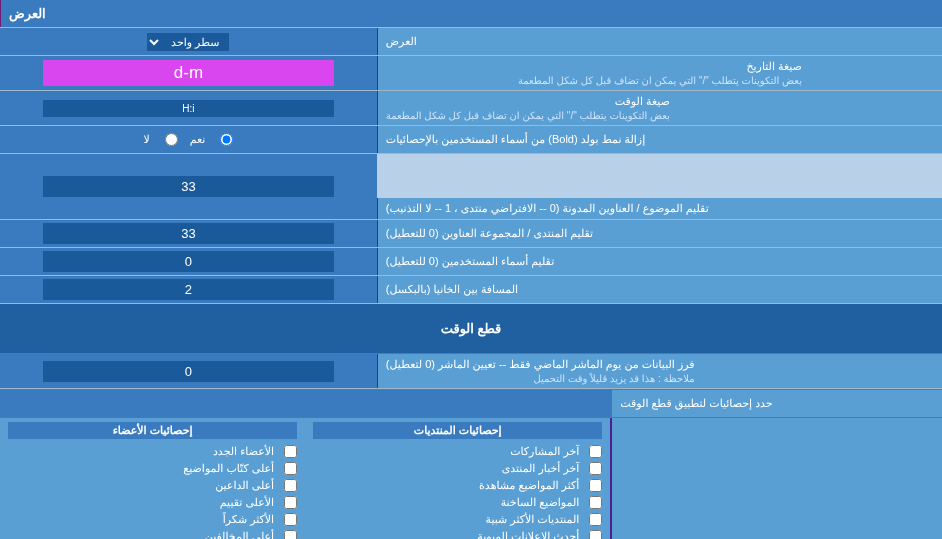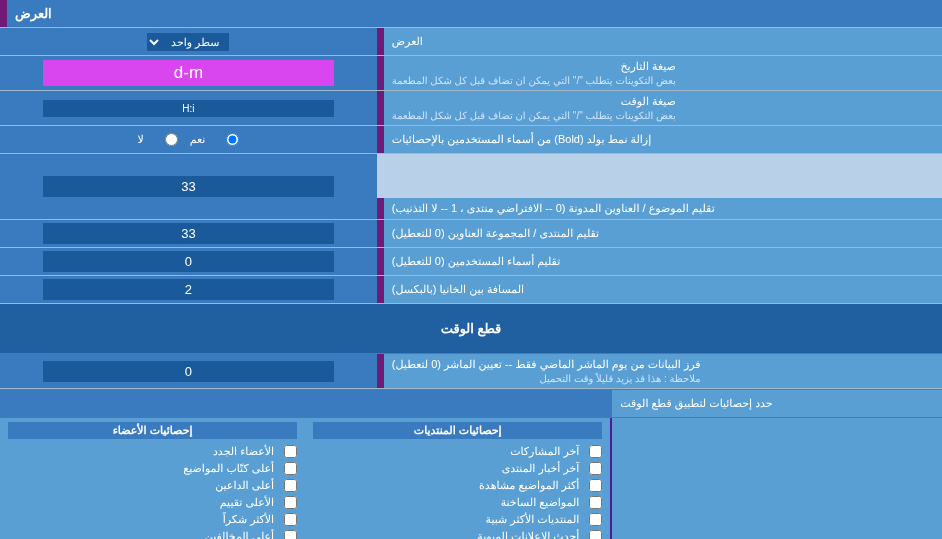--- a/index.html
+++ b/index.html
@@ -22,21 +22,21 @@
     .row-label {
       background: #5a9fd4;
       color: #fff;
       padding: 4px 8px;
       display: flex;
       align-items: center;
       justify-content: flex-end;
       text-align: right;
       font-size: 11px;
       width: 60%;
-      border-left: 7px solid #701a75;
+      border-left: 1px solid #701a75;
     }
     .row-label small {
       display: block;
       font-size: 10px;
       color: #cce4ff;
       margin-top: 2px;
     }
     .row-input {
       background: #3a7abf;
       color: #fff;
@@ -78,21 +78,21 @@
       align-items: center;
       justify-content: flex-start;
       gap: 12px;
       padding: 0 10px;
     }
     .radio-row label {
       color: #fff;
       font-size: 11px;
       display: flex;
       align-items: center;
-      gap: 21px;
+      gap: 15px;
     }
     .radio-row input[type="radio"] {
       margin: 0;
     }
     .stats-col-title {
       color: #fff;
       font-size: 12px;
       font-weight: bold;
       text-align: center;
       background: #3a7abf;
@@ -129,21 +129,21 @@
     <div class="row-input" style="width:40%;">
       <select style="background:#1a5a9a;color:#fff;border:none;padding:2px 6px;font-size:11px;direction:rtl;">
         <option>سطر واحد</option>
         <option>سطران</option>
         <option>ثلاثة أسطر</option>
       </select>
     </div>
   </div>
 
   <div class="row">
-    <div class="row-label" style="width:60%;">
+    <div class="row-label" style="width:60%;justify-content:center;">
       <div>
         <div>صيغة التاريخ</div>
         <small>بعض التكوينات يتطلب "/" التي يمكن ان تضاف قبل كل شكل المطعمة</small>
       </div>
     </div>
     <div class="row-input" style="width:40%;">
       <input type="text" style="width: 80%; background: #d946ef; color: rgb(255, 255, 255); border: none; padding: 3px 6px; text-align: center; font-size: 17px; direction: ltr;" value="d-m">
     </div>
   </div>
 

